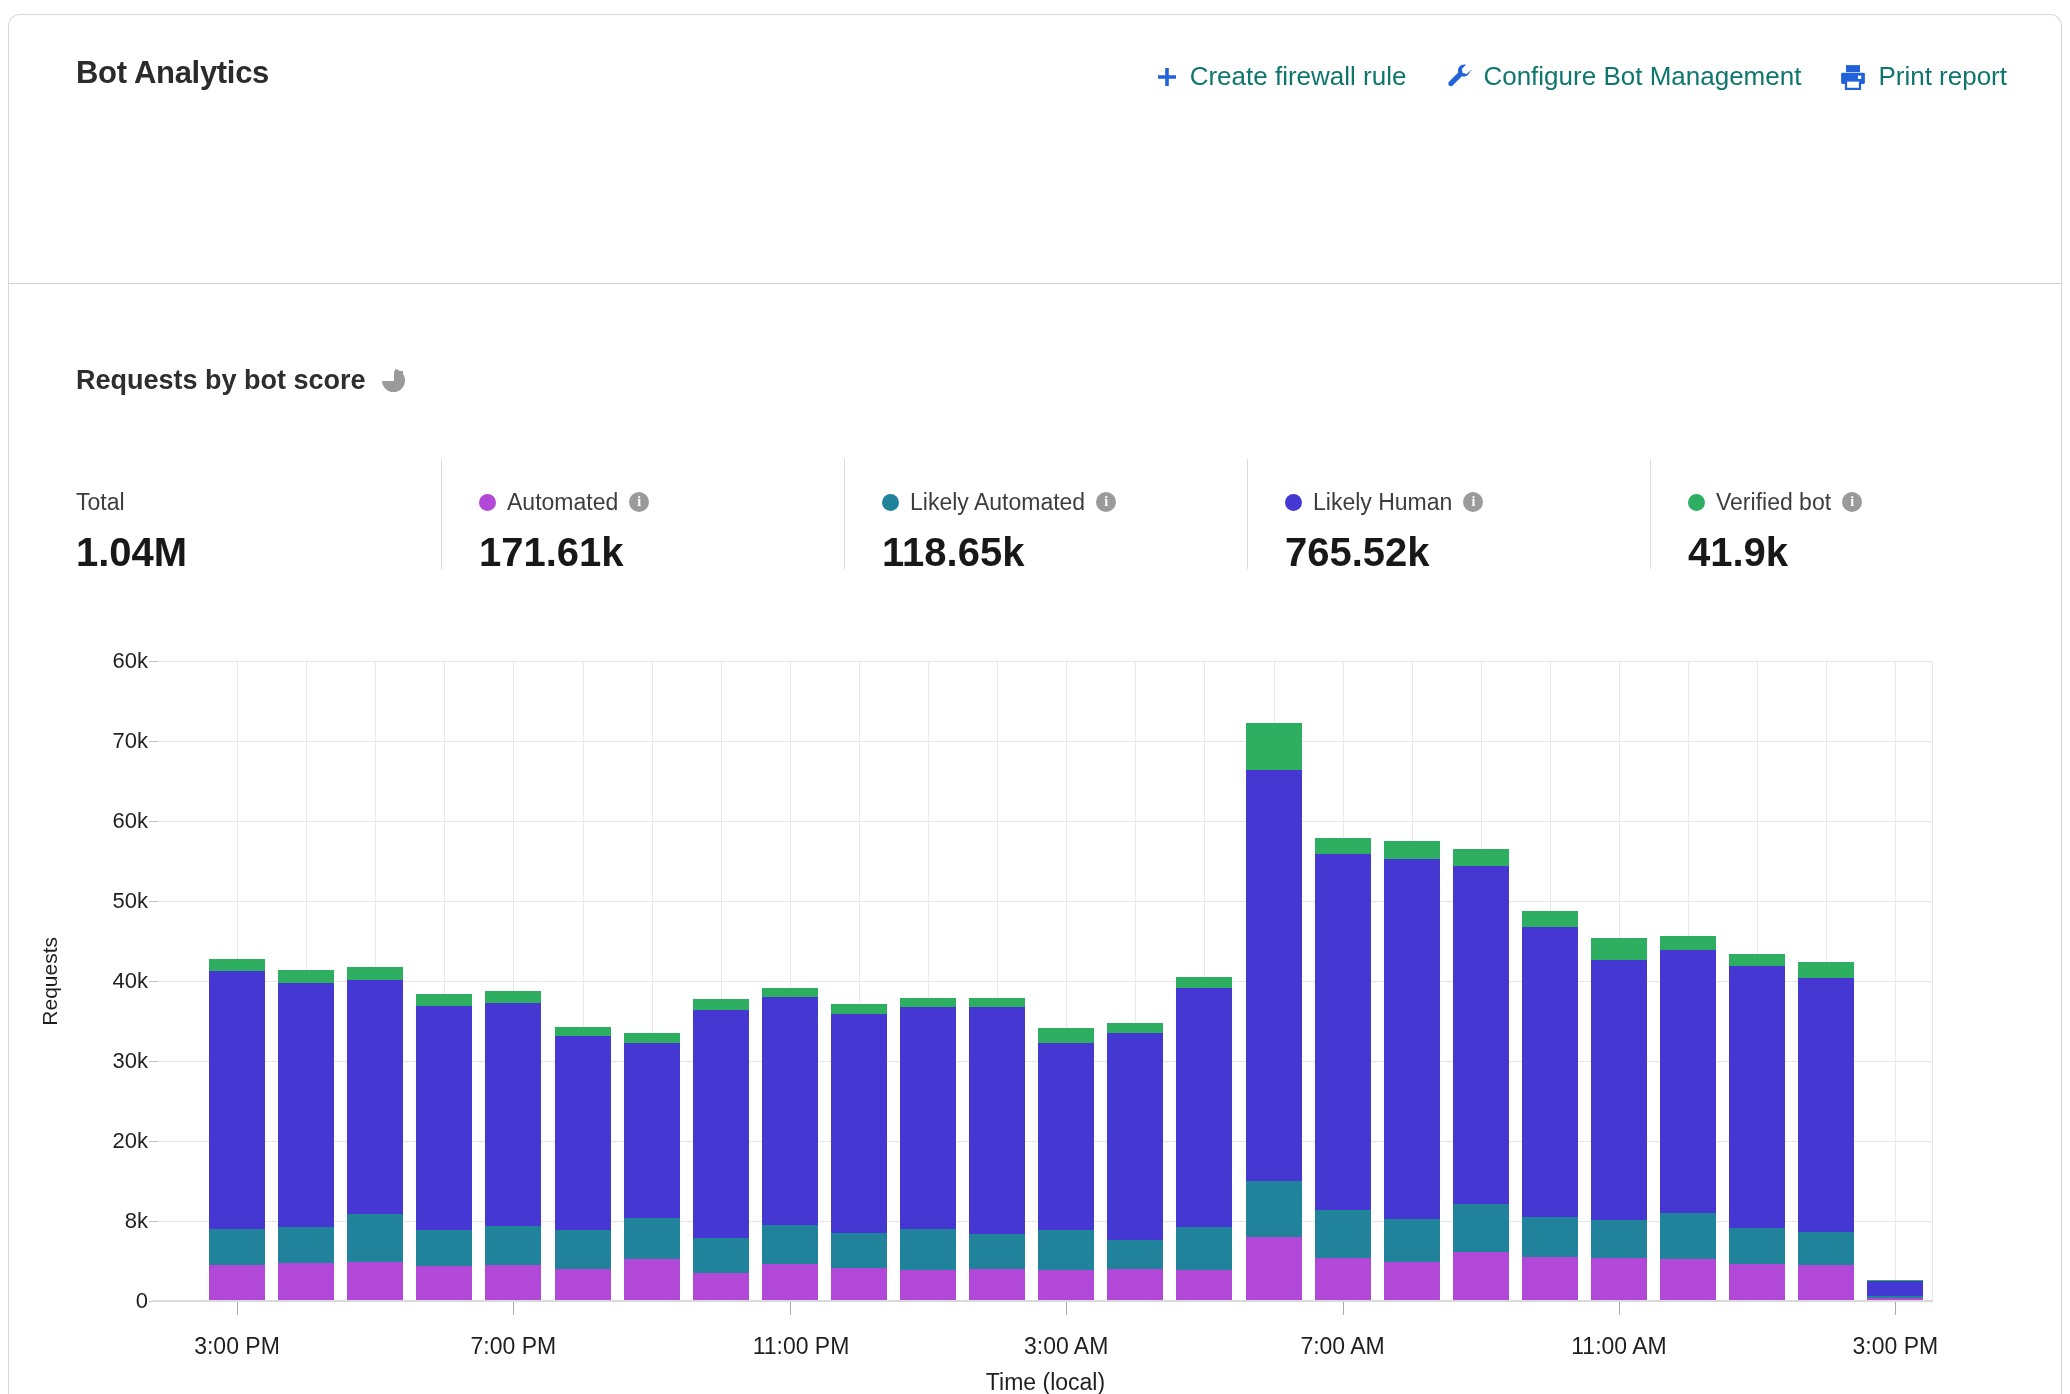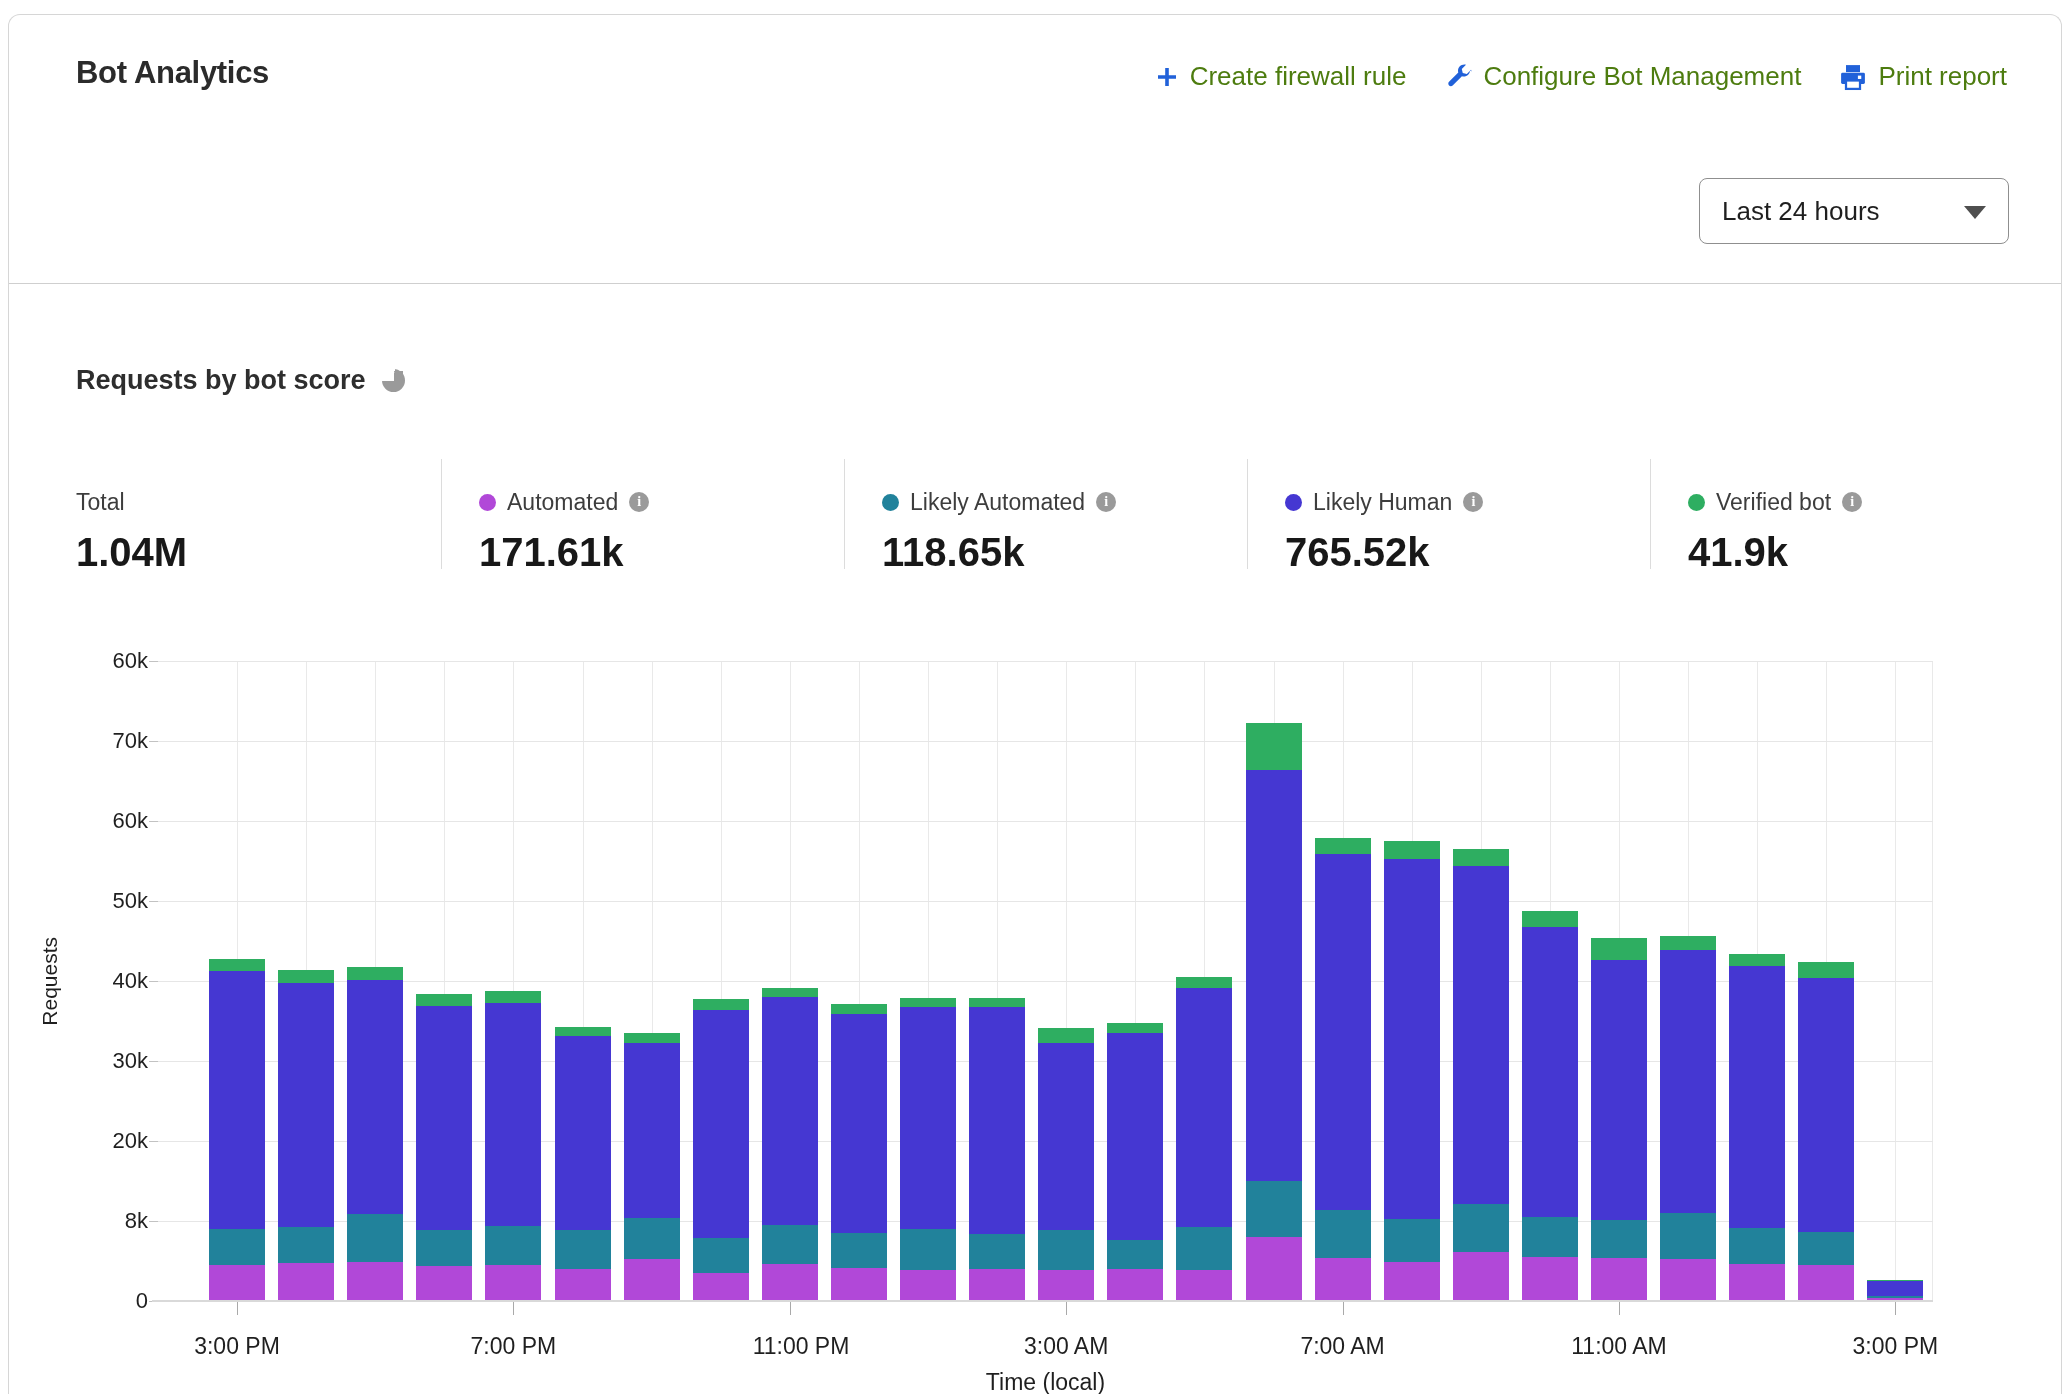--- a/index.html
+++ b/index.html
@@ -1,21 +1,21 @@
 <!DOCTYPE html>
 <html><head>
 <meta charset="utf-8">
 <style>
   html,body{margin:0;padding:0;background:#ffffff;font-family:"Liberation Sans",sans-serif;}
   .stage{position:relative;width:2070px;height:1394px;background:#fff;overflow:hidden;}
   .card{position:absolute;left:8px;top:14px;width:2052px;height:1379px;background:#fff;
         border:1px solid #d6d6d6;border-bottom:none;border-radius:12px 12px 0 0;}
   .title{position:absolute;left:67px;top:40px;font-size:31px;font-weight:700;color:#2b2b2b;letter-spacing:-0.3px;}
   .actions{position:absolute;right:54px;top:46px;display:flex;gap:38px;align-items:center;}
-  .action{display:flex;align-items:center;gap:11px;color:#4d7c0f;font-size:26px;cursor:pointer;white-space:nowrap;}
+  .action{display:flex;align-items:center;gap:11px;color:#0f766e;font-size:26px;cursor:pointer;white-space:nowrap;}
   .action svg{display:block;}
   .btn-addfilter{position:absolute;left:67px;top:168px;width:196px;height:60px;border:2px solid #2161d9;
         border-radius:8px;background:#fff;display:flex;align-items:center;justify-content:center;gap:12px;
         color:#2161d9;font-size:26px;font-weight:500;cursor:pointer;}
   .dropdown{position:absolute;right:52px;top:163px;width:308px;height:64px;border:1px solid #8f8f8f;border-radius:8px;
         background:#fff;display:flex;align-items:center;cursor:pointer;}
   .dropdown .val{padding-left:22px;font-size:26px;color:#1f1f1f;}
   .caret{position:absolute;right:22px;top:50%;margin-top:-5px;width:0;height:0;
         border-left:11px solid transparent;border-right:11px solid transparent;border-top:13px solid #4f4f4f;}
   .divider{position:absolute;left:0;top:268px;width:100%;height:1px;background:#cfcfcf;}
@@ -81,24 +81,20 @@
             <rect x="1.5" y="7" width="17" height="8" rx="1" fill="#2161d9"></rect>
             <rect x="5" y="12.5" width="10" height="6" fill="#ffffff" stroke="#2161d9" stroke-width="1.6"></rect>
             <rect x="13.5" y="9" width="2.4" height="2.4" fill="#ffffff"></rect>
           </svg>
         </span>
         <span>Print report</span>
       </div>
     </div>
 
 
-    <div class="dropdown">
-      <span class="val">Last 24 hours</span>
-      <span class="caret"></span>
-    </div>
 
     <div class="divider"></div>
 
     <div class="section-head">
       <span class="txt">Requests by bot score</span>
       <span class="pie-icon"></span>
     </div>
 
     <div class="stat-col" style="left:67px">
       <div class="stat-head">

